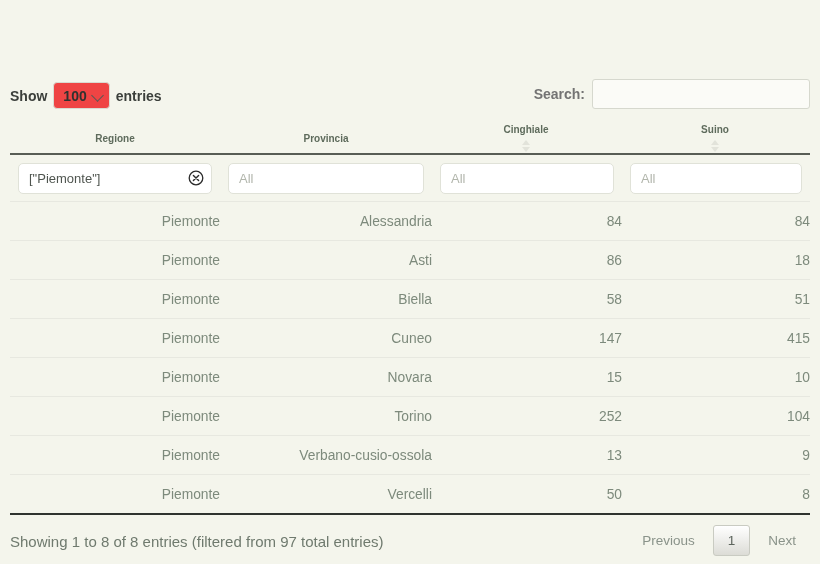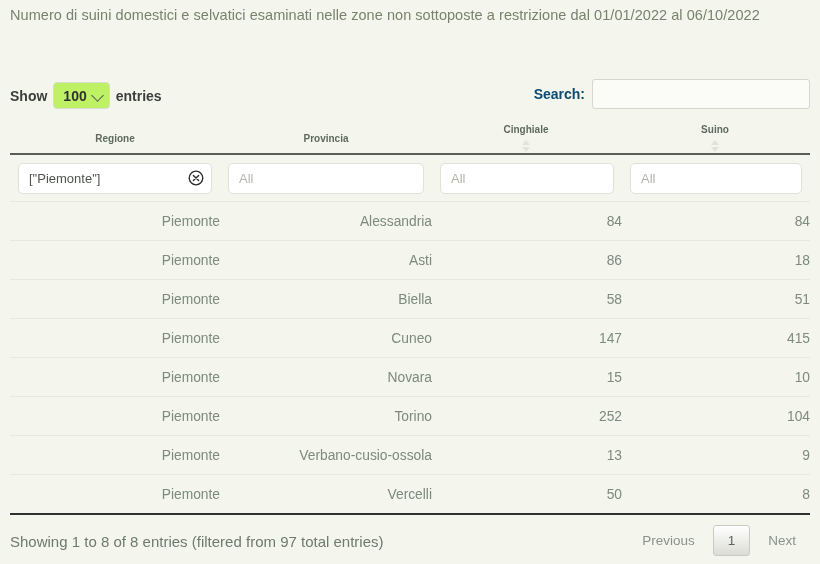--- a/index.html
+++ b/index.html
@@ -25,41 +25,41 @@
     position:absolute;left:0;top:79px;width:820px;height:36px;
   }
   .length-box{
     position:absolute;left:10px;top:3px;
     display:flex;align-items:center;gap:6px;
     font-size:14px;font-weight:bold;color:#3b3f3b;
   }
   .length-select{
     position:relative;
     display:inline-flex;align-items:center;
-    background:#bef264;
+    background:#ef4444;
     border:1px solid #d9dbd2;
     border-radius:4px;
     height:25px;
     padding:0 22px 0 9px;
     font-size:14px;font-weight:bold;color:#2f322f;
     font-family:"Liberation Sans", sans-serif;
     cursor:pointer;
   }
   .length-select .chev{
     position:absolute;right:7px;top:50%;
     width:8px;height:8px;margin-top:-5px;
     border-right:1.6px solid #555955;
     border-bottom:1.6px solid #555955;
     transform:rotate(45deg);
   }
   .search-box{
     position:absolute;right:10px;top:0px;
     display:flex;align-items:center;gap:7px;
   }
-  .search-label{font-size:14px;font-weight:bold;color:#0c4a6e;}
+  .search-label{font-size:14px;font-weight:bold;color:#737373;}
   .search-input{
     width:218px;height:30px;box-sizing:border-box;
     background:#fbfbf7;
     border:1px solid #d6d8ce;
     border-radius:3px;
     padding:0 8px;
     font-size:13px;color:#5c625c;
     font-family:"Liberation Sans", sans-serif;
     outline:none;
   }
@@ -153,21 +153,20 @@
     border-radius:3px;
     padding:7px 14px;
     margin:0 4px;
   }
 </style>
 </head>
 <body>
 
 <div class="page">
 
-  <div class="title">Numero di suini domestici e selvatici esaminati nelle zone non sottoposte a restrizione dal 01/01/2022 al 06/10/2022</div>
 
   <div class="controls">
 
     <div class="length-box">
       <span>Show</span>
       <span class="length-select">
         <span>100</span>
         <span class="chev"></span>
       </span>
       <span>entries</span>

